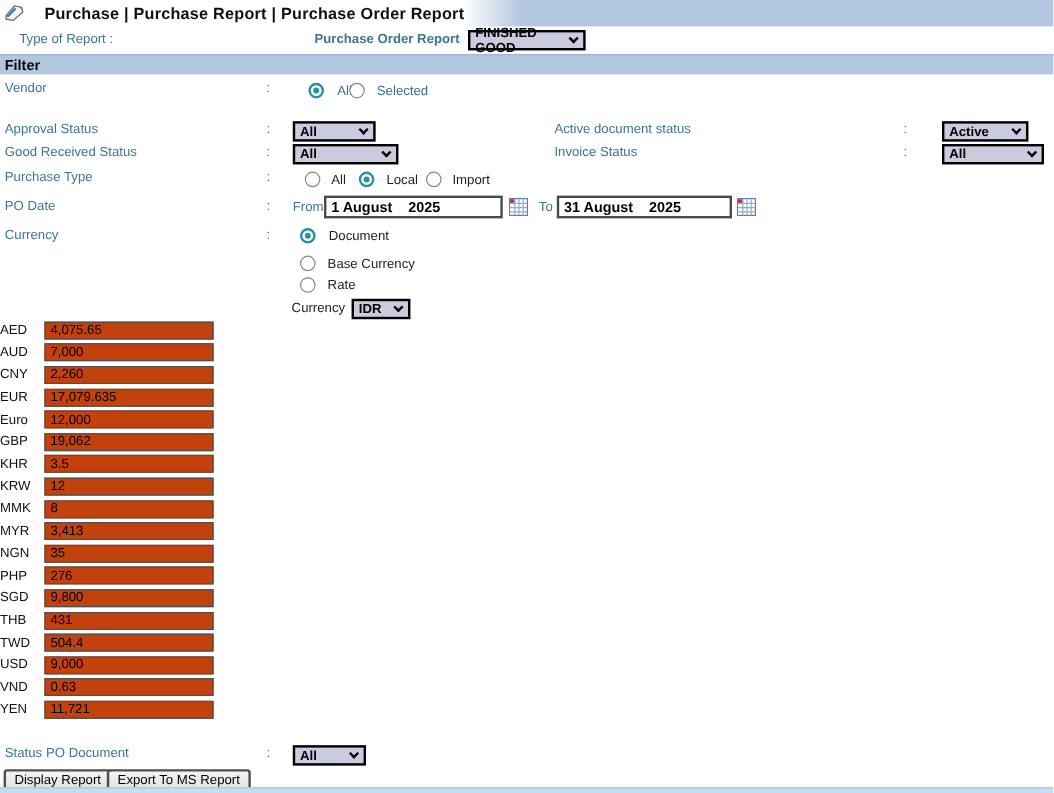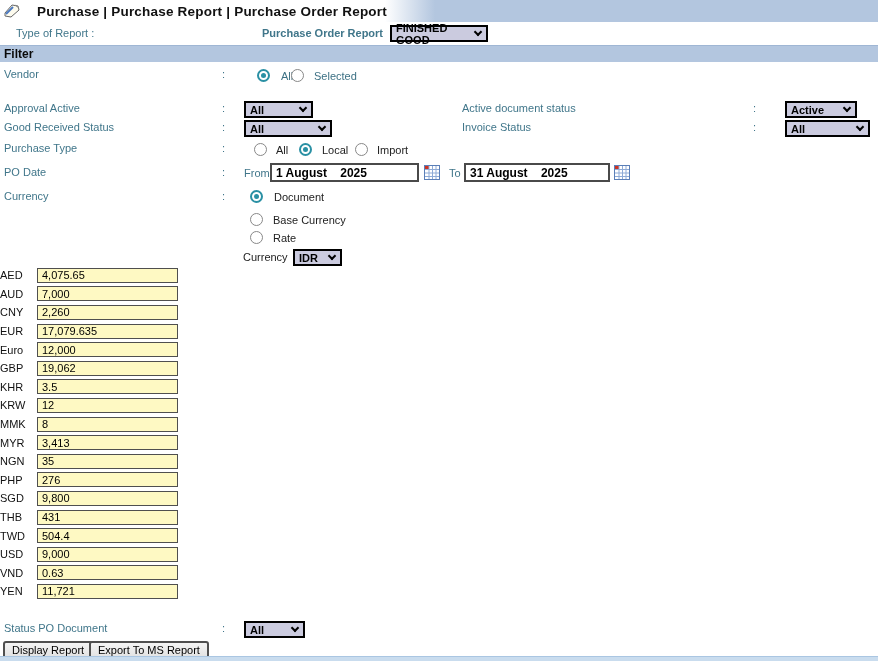--- a/index.html
+++ b/index.html
@@ -43,21 +43,21 @@
   .rlbl { color:#222; margin-left:5px; vertical-align:middle; }
   .rlbl.teal { color:#3d7184; }
 
   
   .date-input { height:19px; border:2px solid #4a4a4a; background:#fff; font-weight:bold;
     font-size:12px; font-family:"Liberation Sans",sans-serif; padding:0 4px; }
   .cal { display:inline-block; width:16px; height:15px; vertical-align:middle; cursor:pointer; }
 
   .cur-row { display:flex; align-items:center; height:18.6px; }
   .cur-code { width:37px; color:#111; }
-  .cur-input { width:141px; height:15px; background:#fef9c3; border:1px solid #4f4f4f;
+  .cur-input { width:141px; height:15px; background:#c2410c; border:1px solid #4f4f4f;
     font-size:11px; font-family:"Liberation Sans",sans-serif; padding:0 4px; color:#000; }
 
   
   .r-lbl { position:absolute; left:462px; color:#40768a; }
   .r-colon { position:absolute; left:753px; color:#40768a; }
 
   
   .btn { position:absolute; top:641px; height:18px; background:linear-gradient(#f4f4f4,#e2e2e2);
     border:2px solid #4f4f4f; border-radius:3px; font-size:11px; font-family:"Liberation Sans",sans-serif;
     padding:0 7px; color:#000; cursor:pointer; }
@@ -99,21 +99,21 @@
   <div class="row" style="top:68px;">
     <span class="lbl">Vendor</span>
     <span class="colon">:</span>
     <span class="radio on abs" style="left:257px; top:1px;"></span>
     <span class="rlbl teal abs" style="left:276px; top:2px;">All</span>
     <span class="radio abs" style="left:291px; top:1px;"></span>
     <span class="rlbl teal abs" style="left:309px; top:2px;">Selected</span>
   </div>
 
   <div class="row" style="top:102px;">
-    <span class="lbl">Approval Active</span>
+    <span class="lbl">Approval Status</span>
     <span class="colon">:</span>
     <span class="sel abs" style="left:244px; top:-1px; width:69px;">
       <span>All</span>
       <span class="chev"></span>
     </span>
     <span class="r-lbl">Active document status</span>
     <span class="r-colon">:</span>
     <span class="sel abs" style="left:785px; top:-1px; width:72px;">
       <span>Active</span>
       <span class="chev"></span>

